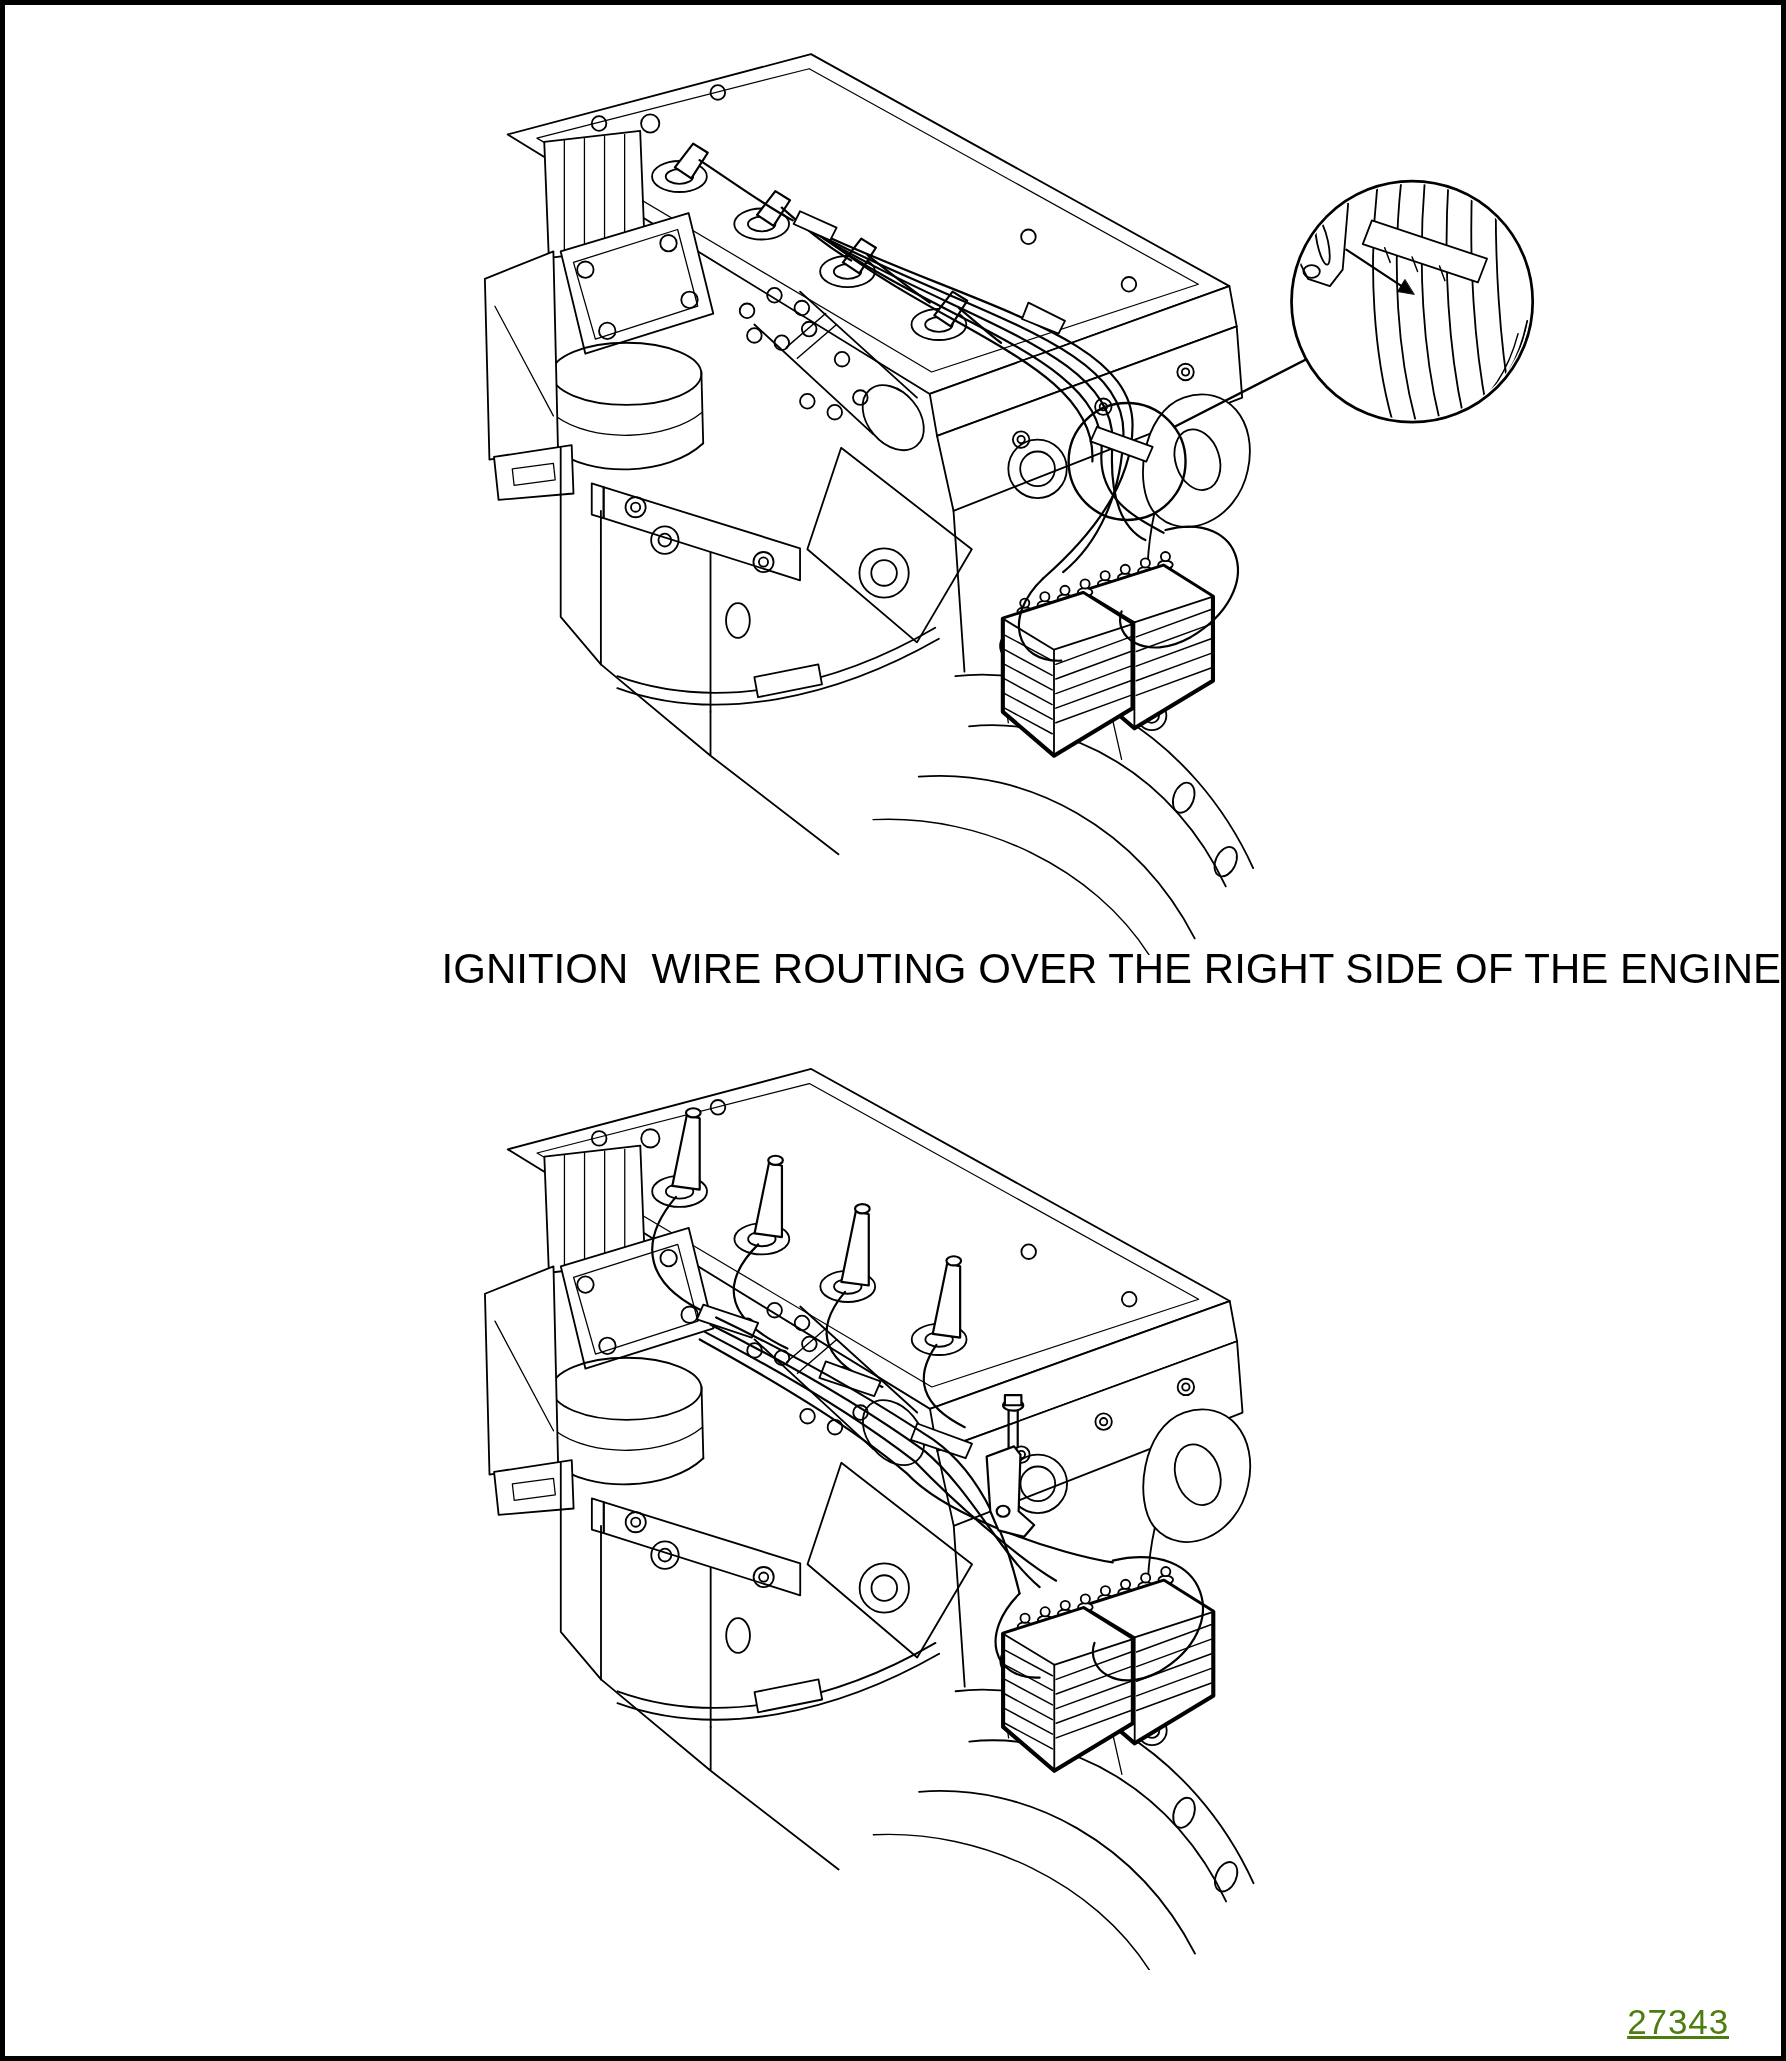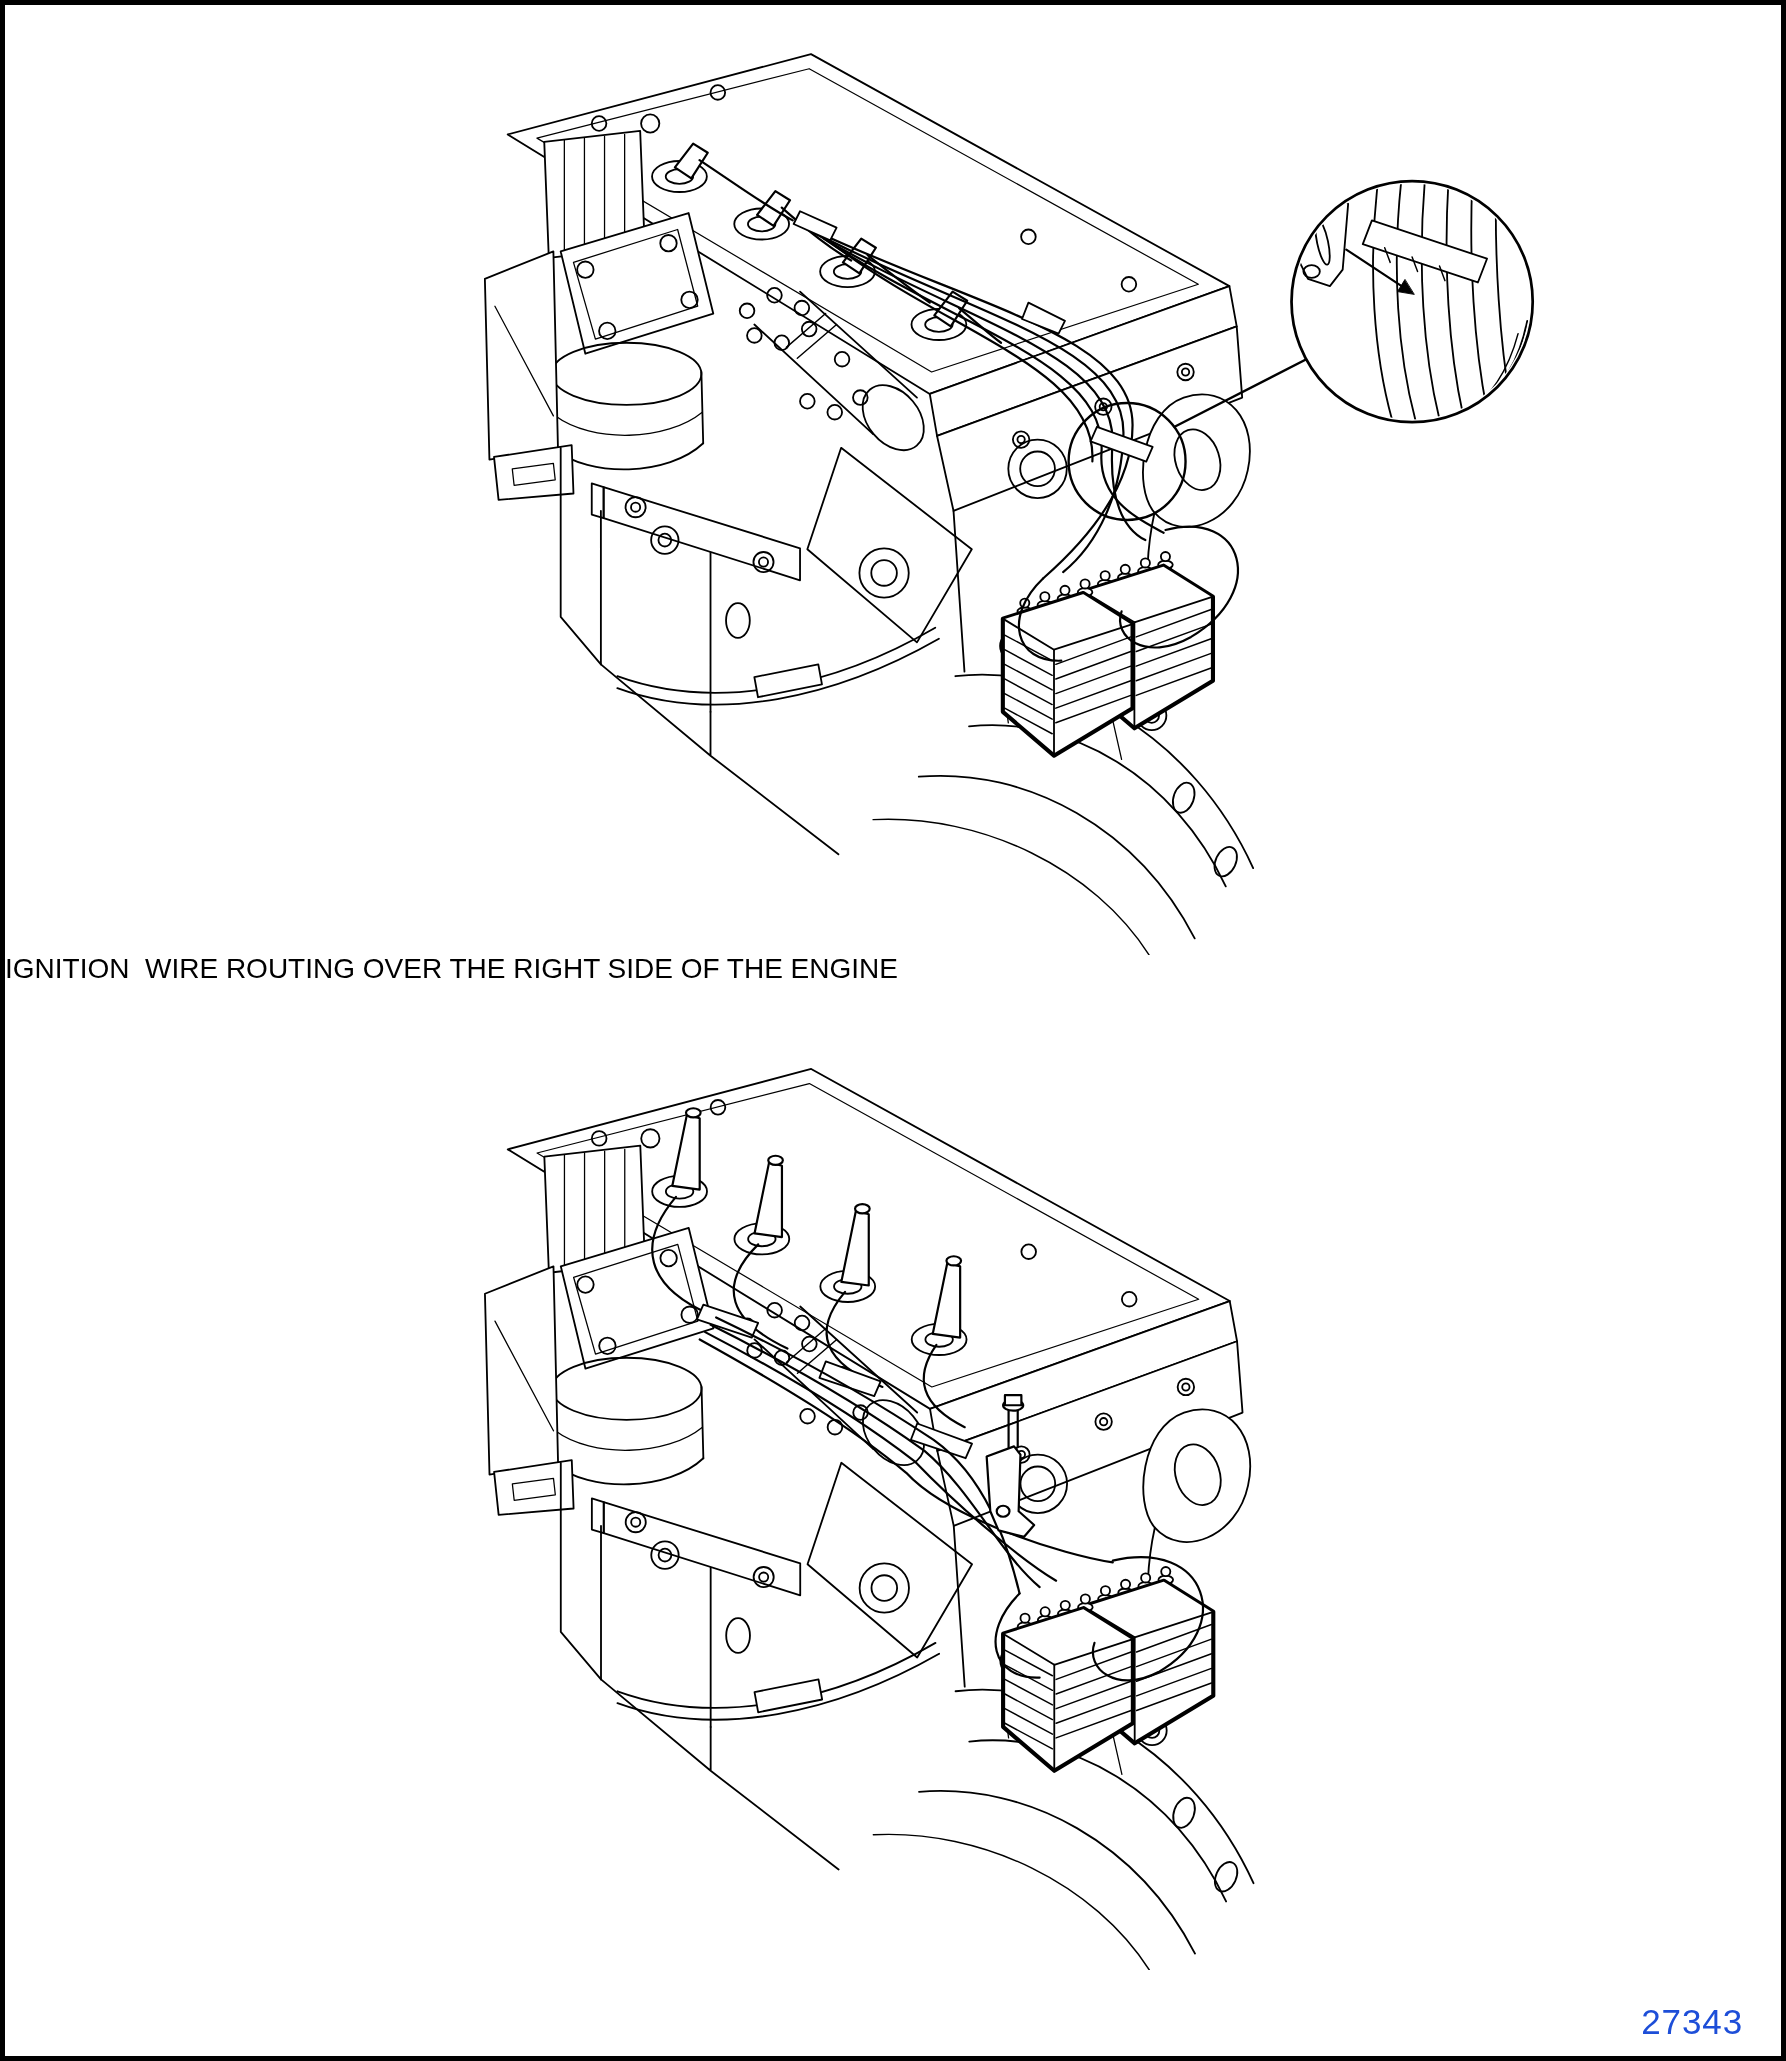--- a/index.html
+++ b/index.html
@@ -10,34 +10,35 @@
     border:5.5px solid #000;
     box-sizing:border-box;
     overflow:hidden;
     font-family:"Liberation Sans", sans-serif;
   }
   .fig{position:absolute;}
   .fig-top{left:320px;top:27.4px;width:1215px;height:923px;}
   .fig-bottom{left:320px;top:1042px;width:987px;height:923px;}
   .caption{
     position:absolute;left:0;width:100%;
-    text-align:left;
-    font-size:28px;
+    text-align:right;
+    font-size:42px;
     letter-spacing:0px;
     color:#000;
     white-space:pre;
     line-height:46px;
   }
   .caption-1{top:941px;}
   .caption-2{top:1939px;}
   .figure-number{
     position:absolute;
-    right:38px;top:1997px;
-    font-size:35px;color:#1d4ed8;
+    right:52px;top:1997px;
+    font-size:35px;color:#4d7c0f;
     letter-spacing:0.9px;
+    text-decoration:underline;
   }
   svg *{vector-effect:none;}
 </style>
 </head>
 <body>
 
 <div class="page">
 
   <svg width="0" height="0" style="position:absolute" aria-hidden="true">
     <defs>

